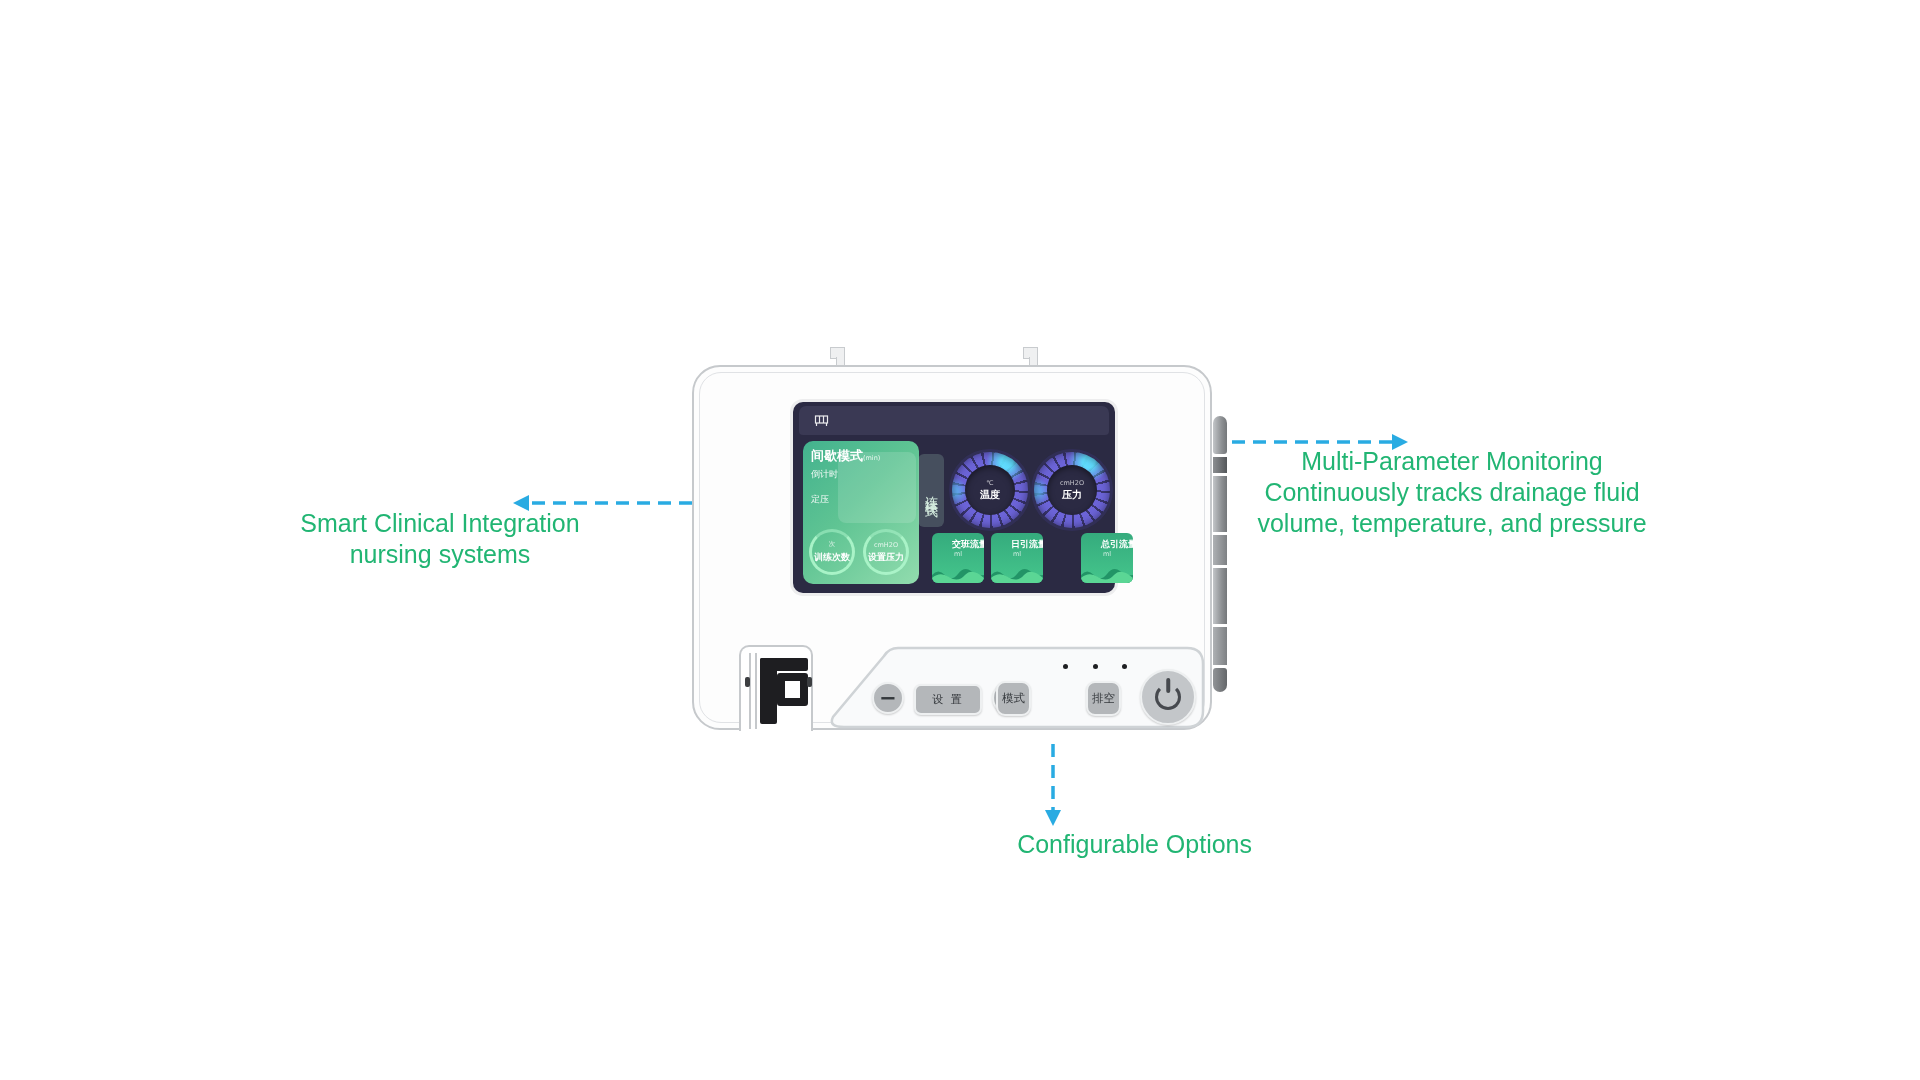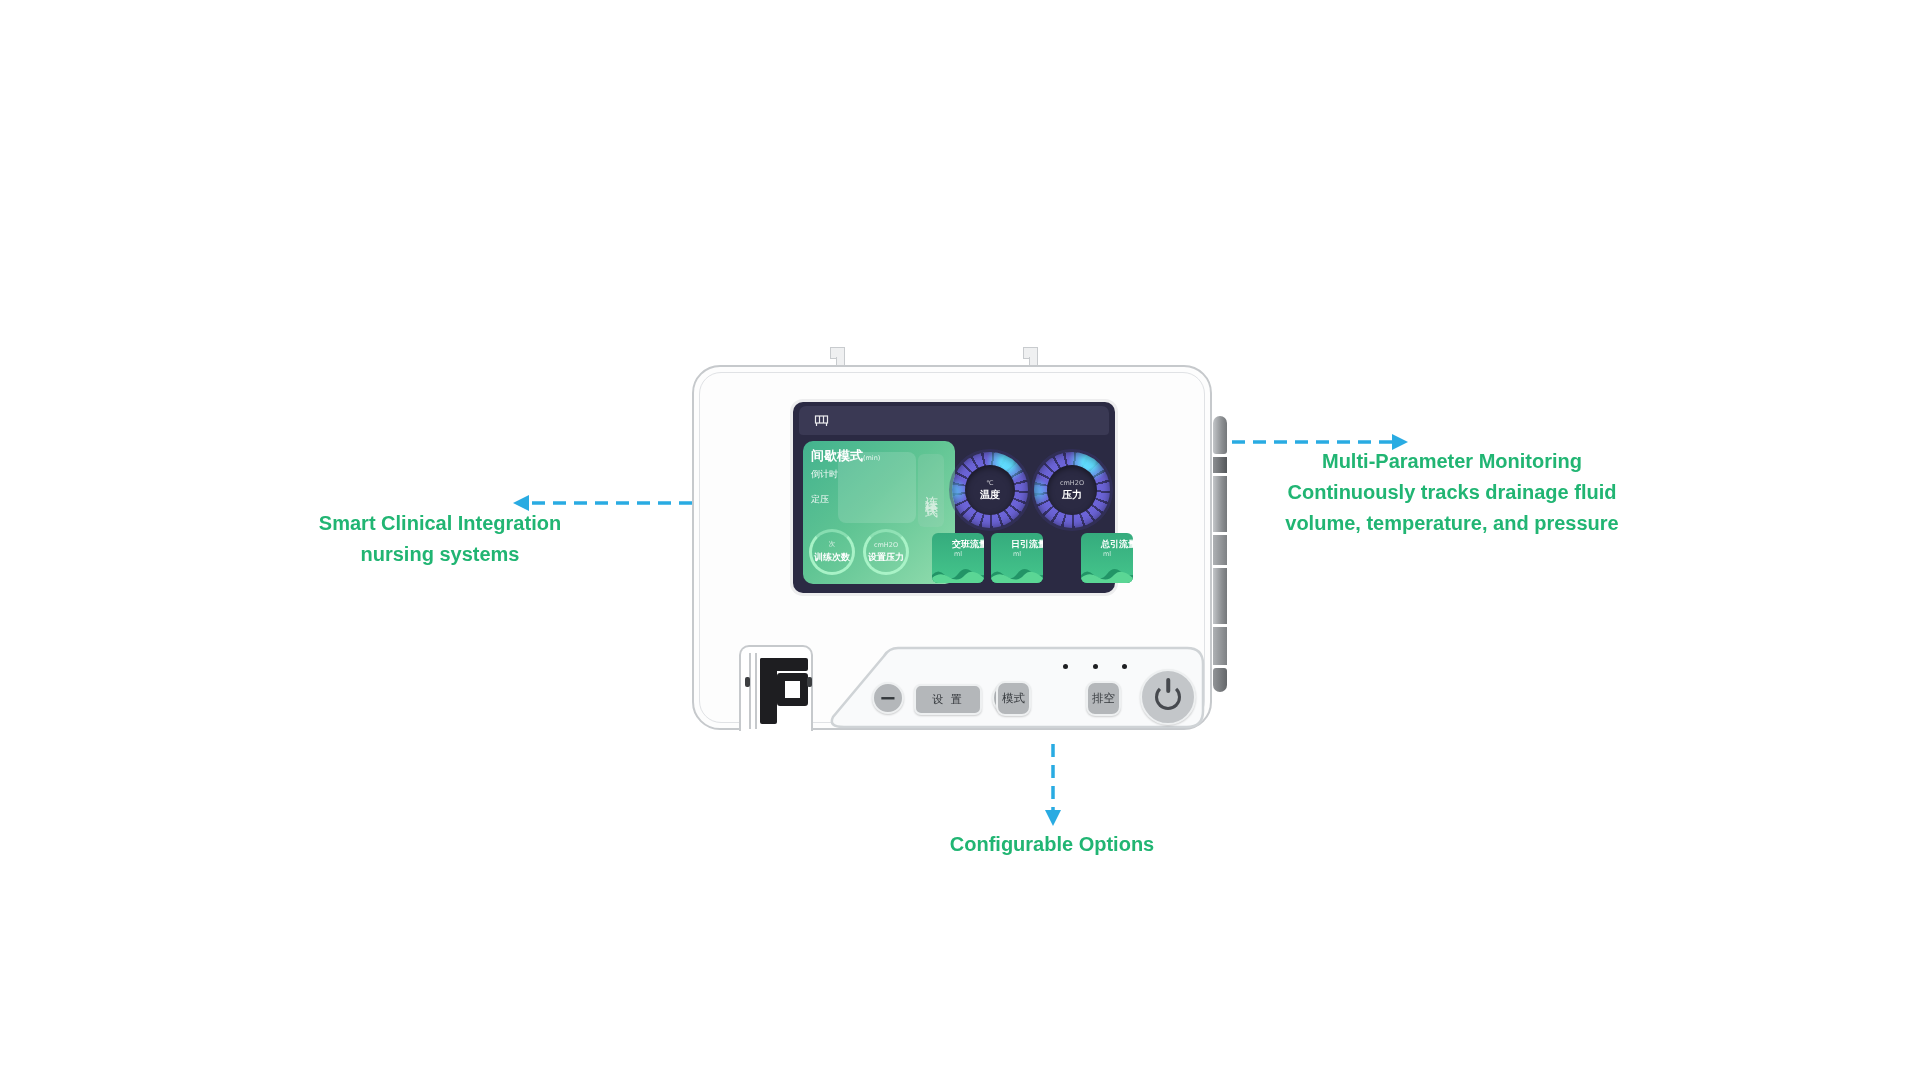--- a/index.html
+++ b/index.html
@@ -1,21 +1,21 @@
 <!DOCTYPE html>
 <html style="--text-green: #21b573; --arrow-cyan: #29abe2; --screen-bg: #2b2a43; --panel-g1: #43b28e; --panel-g2: #92dcae; --ring-purple: #6c64d8; --ring-dark: #3a3670; --card-g1: #35ab7d; --card-g2: #45c68c;"><head>
 <meta charset="utf-8">
 <style>
   html,body{margin:0;padding:0;background:#fff;}
   #stage{position:relative;width:1920px;height:1080px;background:#fff;overflow:hidden;
          font-family:"Liberation Sans","DejaVu Sans",sans-serif;}
   .abs{position:absolute;}
 
   
-  .note{color:var(--text-green,#21b573);font-size:20px;line-height:31px;font-weight:700;
+  .note{color:var(--text-green,#21b573);font-size:25px;line-height:31px;font-weight:400;
         text-align:center;white-space:nowrap;}
   #arrows{position:absolute;left:0;top:0;pointer-events:none;}
   #arrows line{stroke:var(--arrow-cyan,#29abe2);stroke-width:3.5;stroke-dasharray:13 8;}
   #arrows .ah{fill:var(--arrow-cyan,#29abe2);}
 
   
   .body{left:692px;top:365px;width:520px;height:365px;background:#fdfdfd;
         border:2.5px solid #c6c9cc;border-radius:28px;box-sizing:border-box;}
   .inner-frame{left:699px;top:372px;width:506px;height:351px;border:1.5px solid #e0e2e5;
         border-radius:22px;box-sizing:border-box;pointer-events:none;}
@@ -23,21 +23,21 @@
   .rail{left:1213px;top:416px;width:14px;}
   .rail .seg{width:14px;margin-bottom:3px;background:linear-gradient(90deg,#c3c6c9,#8d9093 62%,#74777a);}
 
   
   .screen{left:793px;top:402px;width:322px;height:191px;border-radius:10px;
           background:var(--screen-bg,#2b2a43);box-shadow:0 0 0 3px rgba(25,25,40,.07);
           font-family:"DejaVu Sans",sans-serif;color:#fff;}
   .topbar{left:6px;top:4px;width:310px;height:29px;border-radius:7px 7px 4px 4px;background:#3a3954;}
 
   .mode-panel{left:10px;top:39px;width:116px;height:143px;border-radius:10px;
-      background:linear-gradient(135deg,var(--panel-g1,#43b28e) 0%,#5fc493 45%,var(--panel-g2,#92dcae) 100%);padding-left:36px;}
+      background:linear-gradient(135deg,var(--panel-g1,#43b28e) 0%,#5fc493 45%,var(--panel-g2,#92dcae) 100%);}
   .mode-title{left:8px;top:6px;font-size:13px;font-weight:bold;white-space:nowrap;}
   .mode-title .u{font-size:6.5px;font-weight:normal;opacity:.85;}
   .mode-item{left:8px;font-size:9px;opacity:.95;white-space:nowrap;}
   .highlight{left:35px;top:11px;width:78px;height:71px;border-radius:8px;background:rgba(255,255,255,.14);}
   .dial{width:46px;height:46px;border-radius:50%;box-sizing:border-box;
         border:3px solid rgba(172,245,202,.95);border-top-color:rgba(172,245,202,.55);
         display:flex;flex-direction:column;align-items:center;justify-content:center;}
   .dial .u{font-size:6.5px;opacity:.8;white-space:nowrap;}
   .dial .l{font-size:9px;font-weight:bold;white-space:nowrap;margin-top:2px;}
 
@@ -98,21 +98,21 @@
     <div>Smart Clinical Integration</div>
     <div>nursing systems</div>
   </div>
 
   <div class="abs note" style="left:1240px;top:446px;width:424px;">
     <div>Multi-Parameter Monitoring</div>
     <div>Continuously tracks drainage fluid</div>
     <div>volume, temperature, and pressure</div>
   </div>
 
-  <div class="abs note" style="left:852px;top:829px;width:400px;">
+  <div class="abs note" style="left:852px;top:829px;width:400px;text-align:right;">
     <div>Configurable Options</div>
   </div>
 
   <div class="abs tab-mount" style="left:830px;top:347px;width:15px;height:12px;"></div>
   <div class="abs tab-mount" style="left:836px;top:357px;width:9px;height:10px;border-top:none;"></div>
   <div class="abs tab-mount" style="left:1023px;top:347px;width:15px;height:12px;"></div>
   <div class="abs tab-mount" style="left:1029px;top:357px;width:9px;height:10px;border-top:none;"></div>
 
   <div class="abs body"></div>
   <div class="abs inner-frame"></div>

